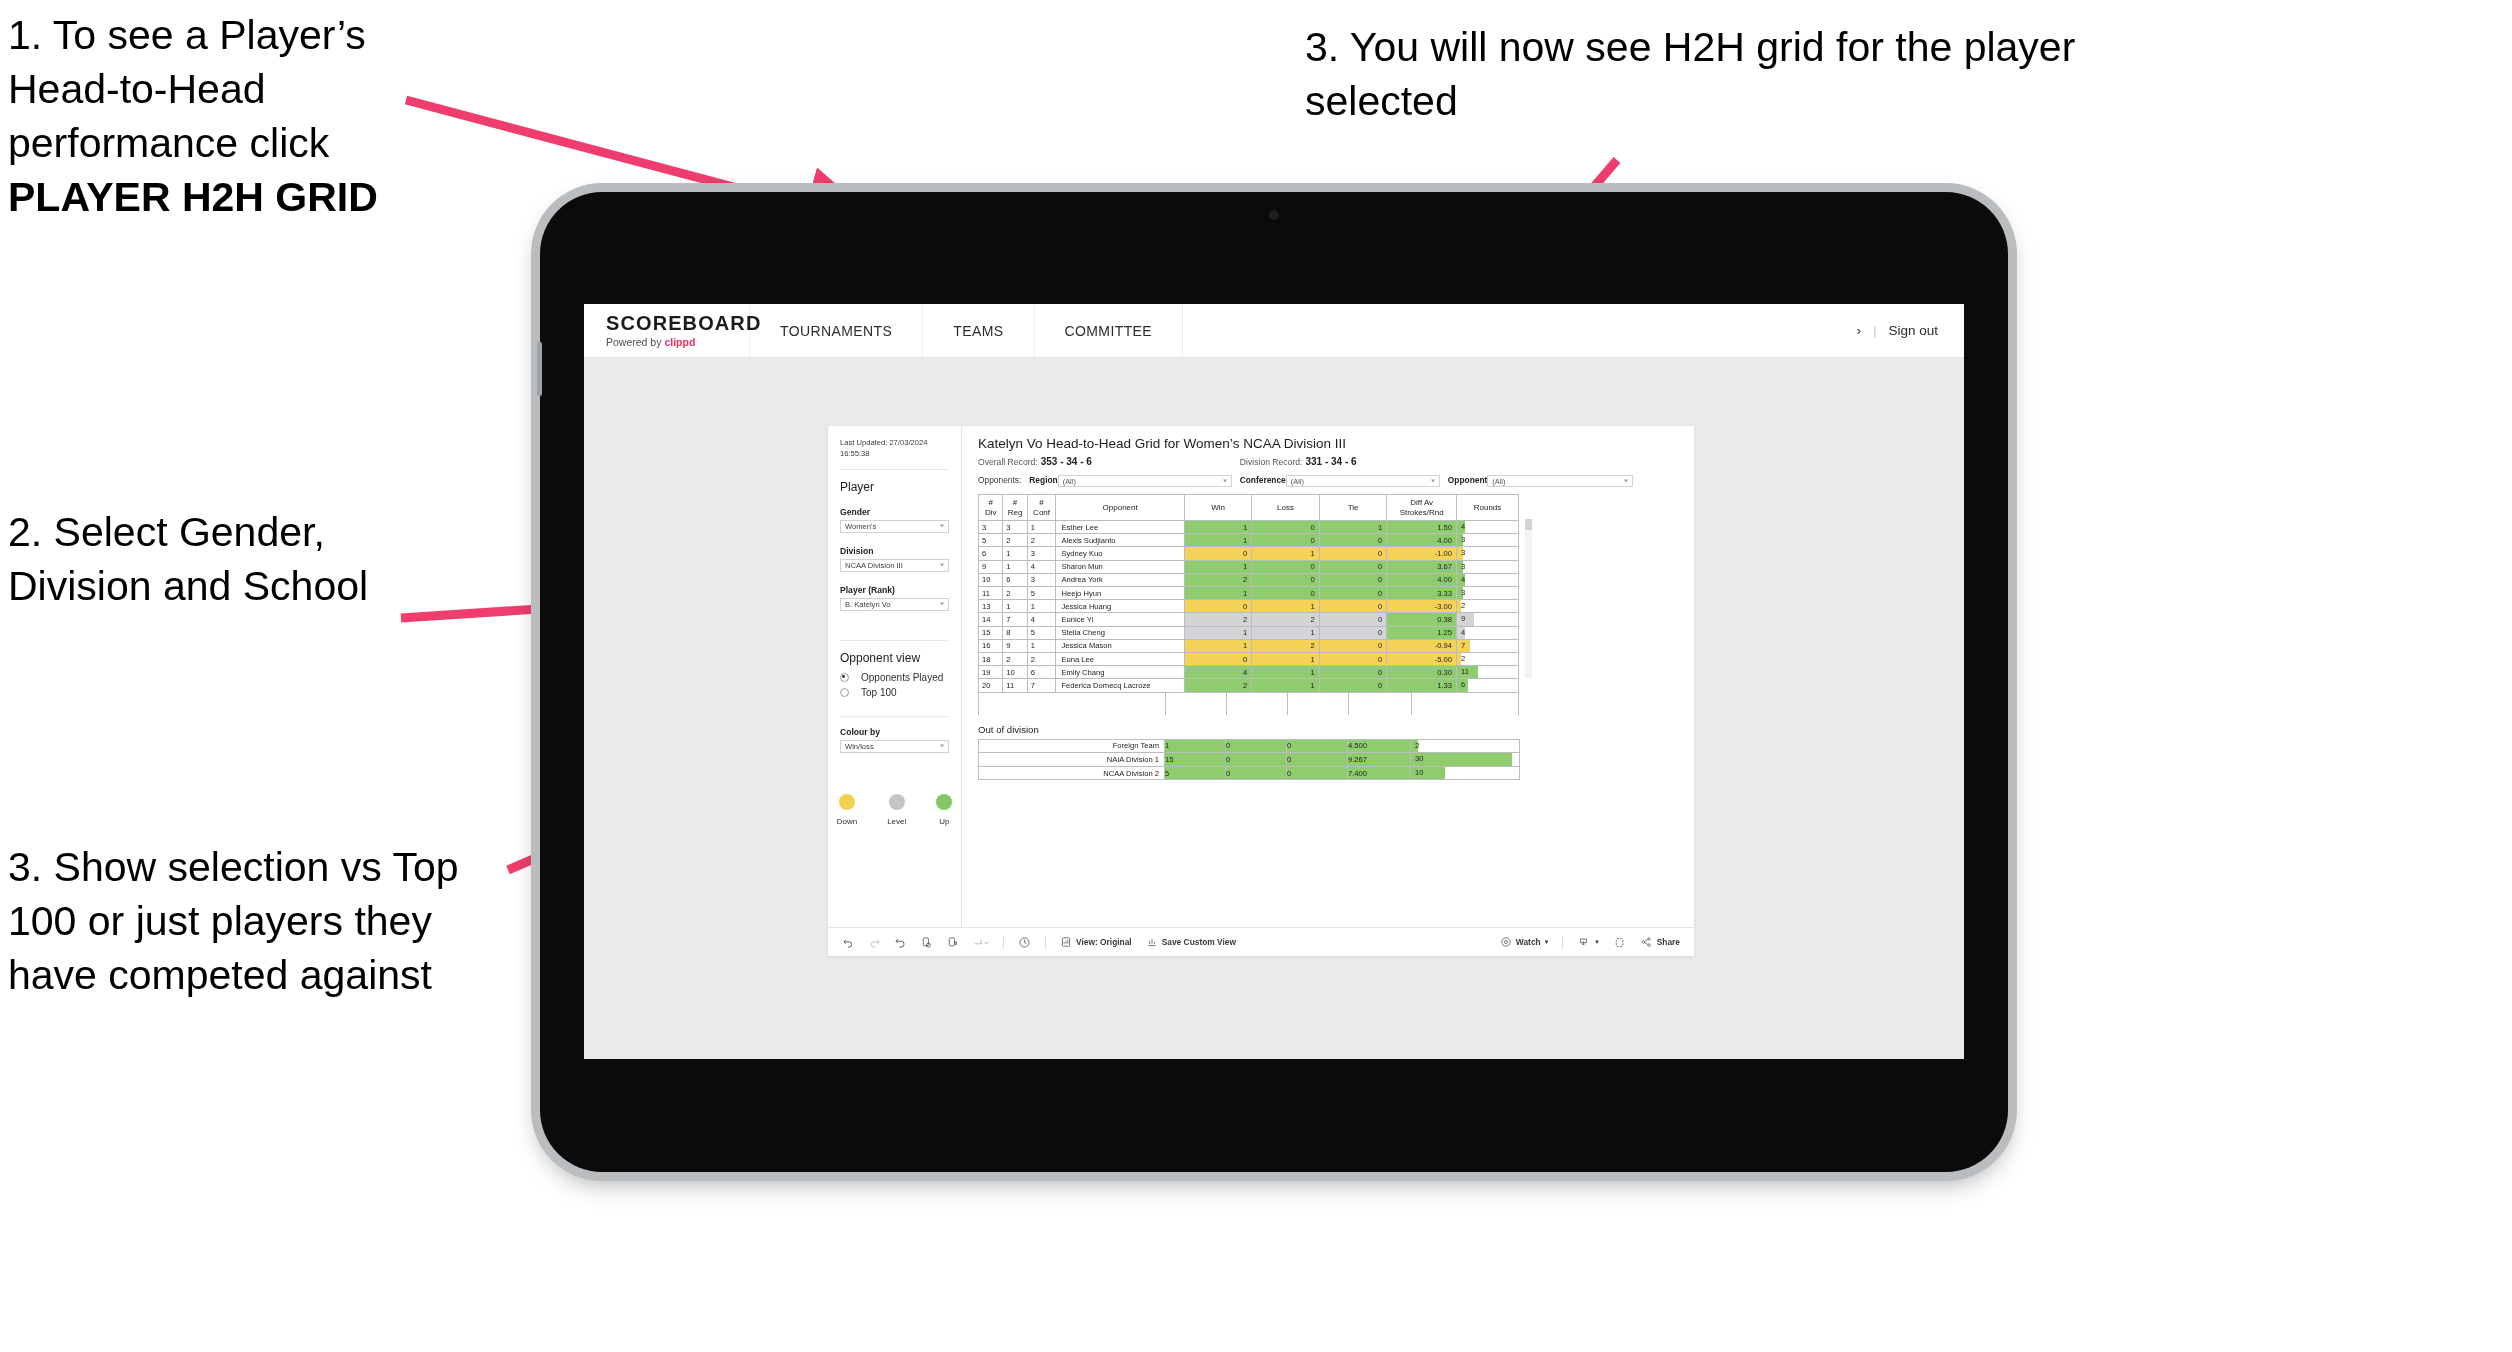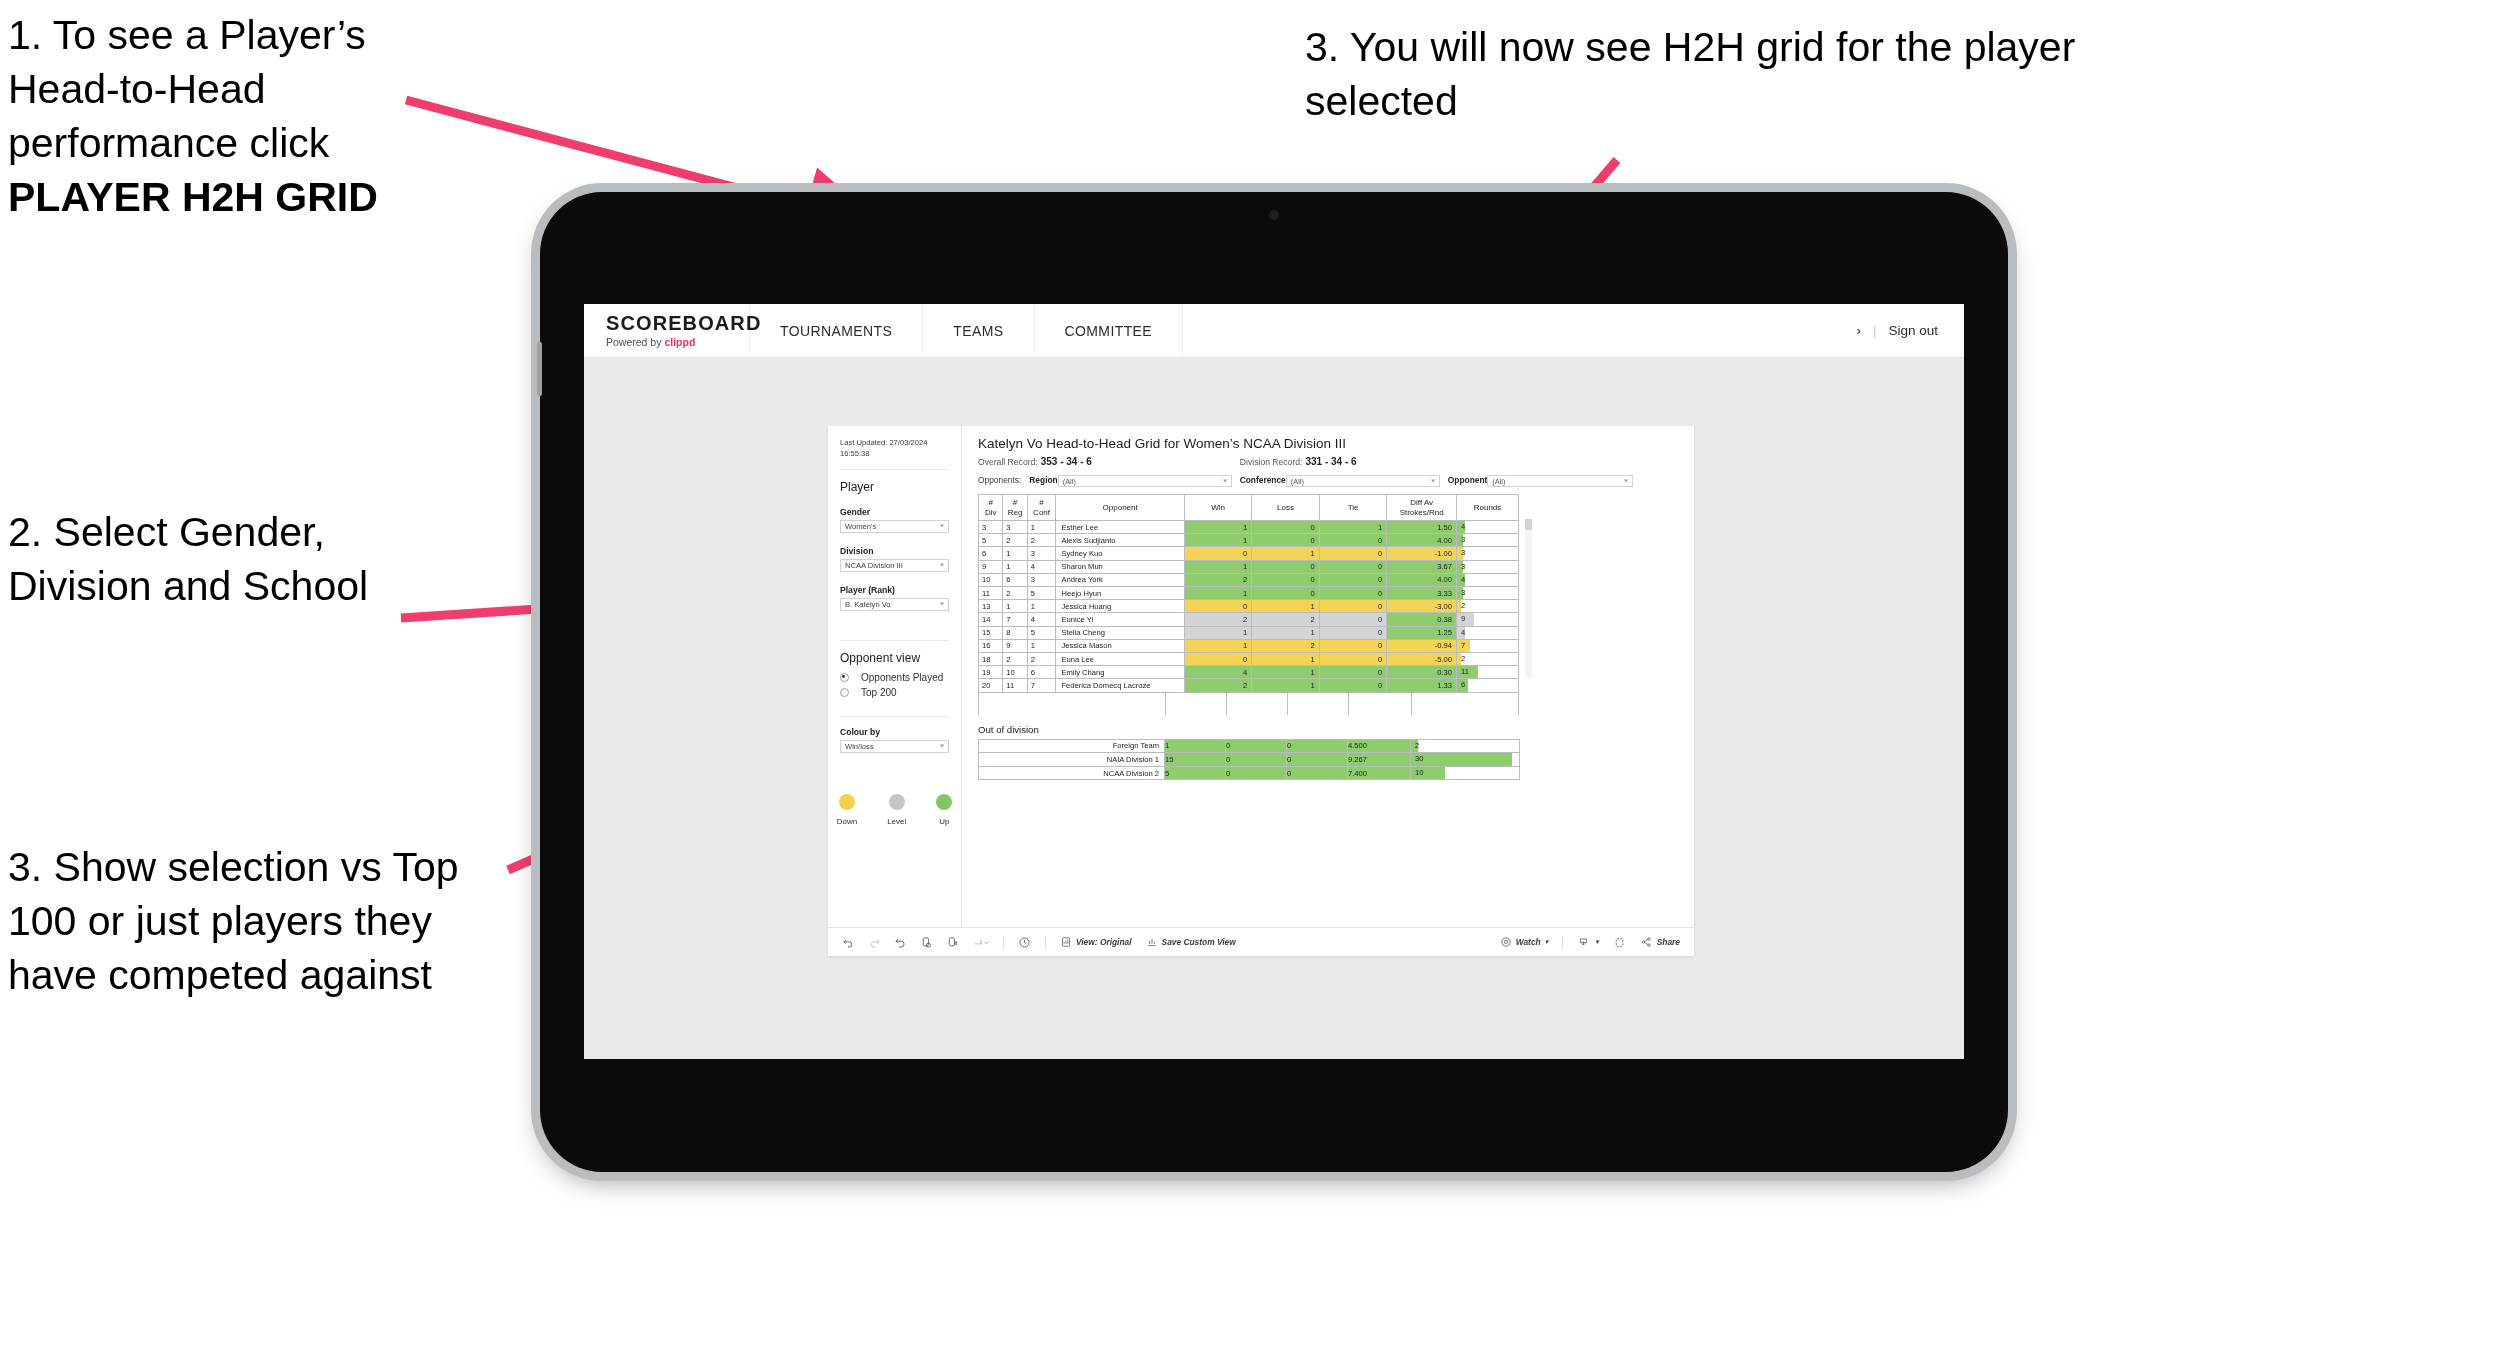--- a/index.html
+++ b/index.html
@@ -184,21 +184,21 @@
   .ood td{border:1px solid #b9bcc0;height:12.6px;padding:0;}
   .ood td.name{text-align:right;padding-right:5px;width:186px;}
 
   
   #toolbar{
     height:28px;border-top:1px solid #e3e4e6;display:flex;align-items:center;
     gap:14px;padding:0 14px;font-size:8.4px;color:#3a3a3a;background:#fff;
   }
   #toolbar .tgrp{display:flex;align-items:center;gap:13px;}
   #toolbar .tsep{width:1px;height:13px;background:#dcdde0;}
-  #toolbar .titm{display:flex;align-items:center;gap:4px;cursor:pointer;font-style:italic;}
+  #toolbar .titm{display:flex;align-items:center;gap:4px;cursor:pointer;}
   #toolbar .right{margin-left:auto;display:flex;align-items:center;gap:14px;}
   svg{display:block;}
 </style>
 </head>
 <body>
 
 <svg class="arrow" style="left:398px;top:92px;" width="480" height="160" viewBox="0 0 480 160">
   <defs>
       <marker id="ah1" markerWidth="9" markerHeight="9" refX="5" refY="4.5" orient="auto">
     <path d="M0,0 L9,4.5 L0,9 z" fill="#ef3e6d"></path>
@@ -294,21 +294,21 @@
             </div>
 
             <div class="fdiv" style="margin-top:16px;"></div>
             <div class="fhead" style="margin-bottom:7px;">Opponent view</div>
             <div class="radio-row">
               <span class="rdo on"></span>
               <span>Opponents Played</span>
             </div>
             <div class="radio-row">
               <span class="rdo"></span>
-              <span>Top 200</span>
+              <span>Top 100</span>
             </div>
 
             <div class="fdiv" style="margin-top:14px;"></div>
             <div class="flabel">Colour by</div>
             <div class="fselect">
               <span>Win/loss</span>
               <span class="car"></span>
             </div>
 
             <div id="legend">

